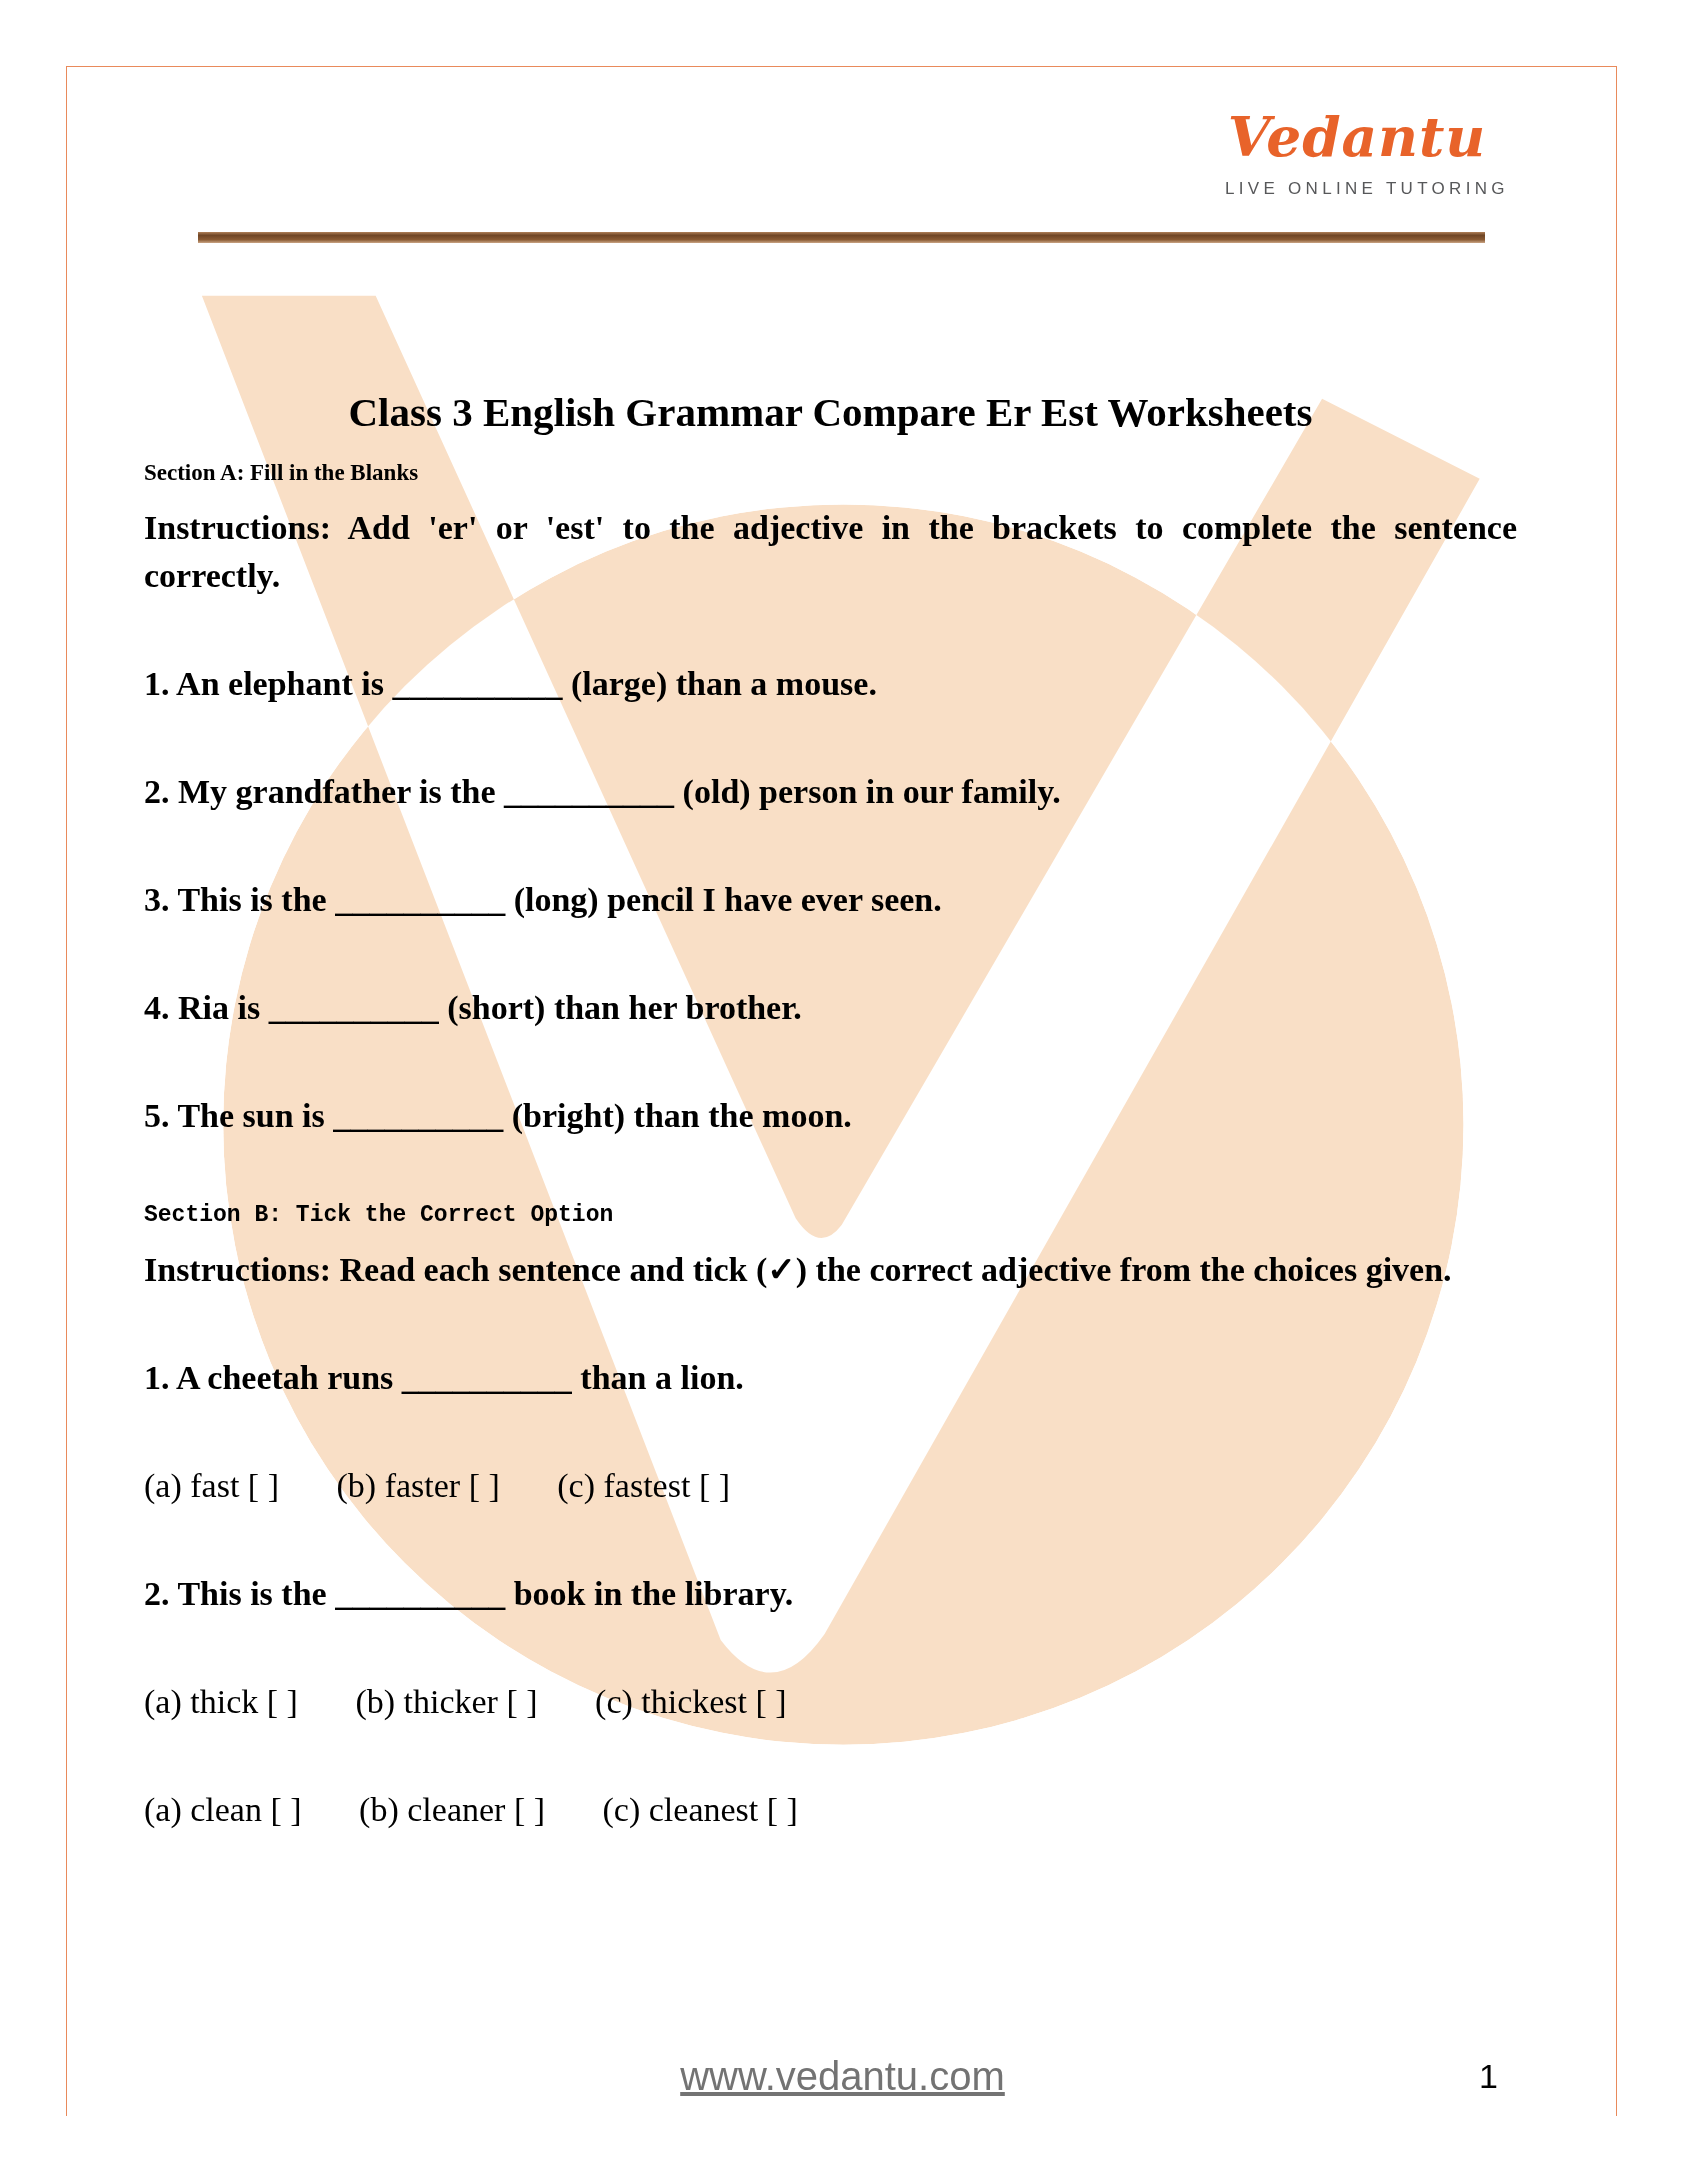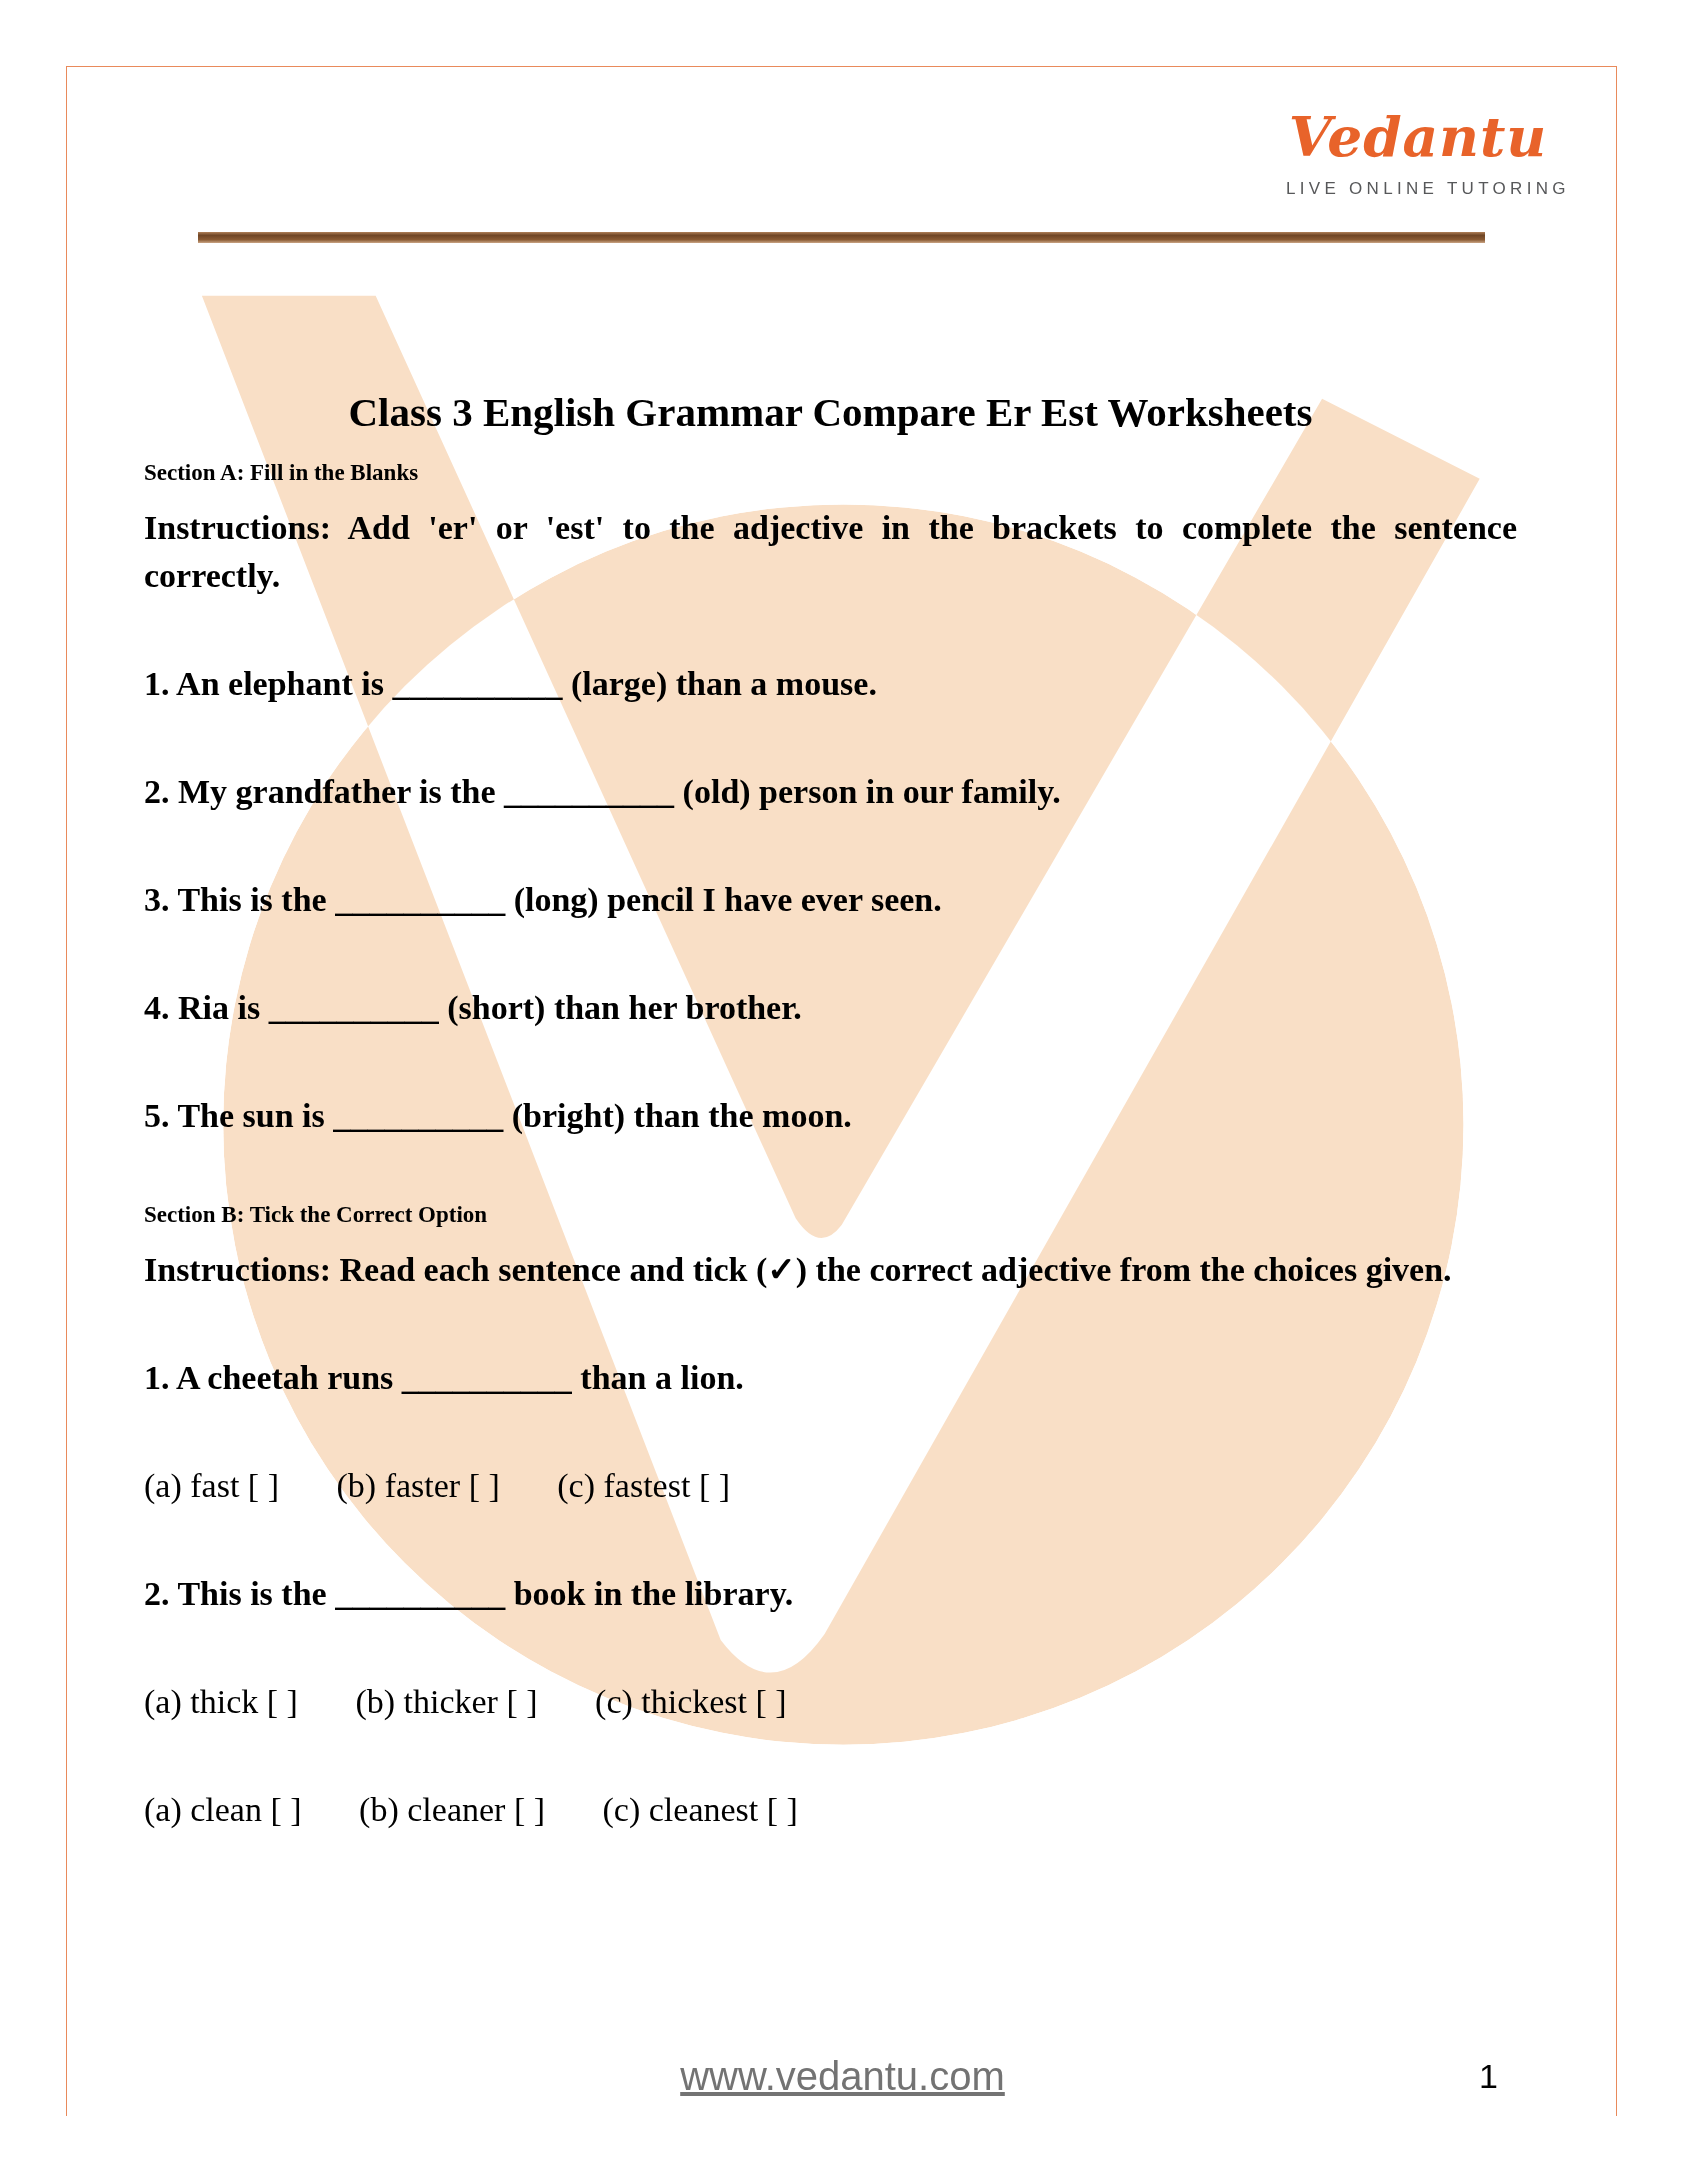--- a/index.html
+++ b/index.html
@@ -13,21 +13,21 @@
   }
   
   .watermark{position:absolute;left:0;top:0;width:1685px;height:2181px;pointer-events:none;}
   
   .page-border{
     position:absolute;left:66px;top:66px;width:1549px;height:2049px;
     border-top:1.7px solid #E98A5B;border-left:1.7px solid #E98A5B;border-right:1.7px solid #E98A5B;
     pointer-events:none;
   }
   
-  .logo{position:absolute;left:1286px;top:109px;width:264px;text-align:center;}
+  .logo{position:absolute;left:1225px;top:109px;width:264px;text-align:center;}
   .logo-brand{
     font-family:"DejaVu Serif","Liberation Serif",serif;
     font-style:italic;font-weight:bold;
     font-size:55px;line-height:56px;color:#E8632A;letter-spacing:0.9px;
   }
   .logo-tagline{
     margin-top:14px;
     font-family:"Liberation Sans","DejaVu Sans",sans-serif;
     font-size:17px;font-weight:normal;letter-spacing:4.3px;color:#57585A;white-space:nowrap;
   }
@@ -51,21 +51,21 @@
   .instructions{
     margin:6.8px 0 0 0;
     font-weight:bold;
     text-align:justify;
   }
   .question{
     margin:60px 0 0 0;
     font-weight:bold;
     white-space:nowrap;
   }
-  .sec-b{margin-top:51px;}
+  .sec-b{margin-top:51px;font-family:Liberation Mono, monospace;}
   .options-row{
     margin:60px 0 0 0;
     font-weight:normal;
     white-space:nowrap;
   }
   .options-row .option{display:inline-block;margin-right:49px;}
   .options-row .option:last-child{margin-right:0;}
   
   .footer-link{
     position:absolute;left:50%;top:2055px;transform:translateX(-50%);

